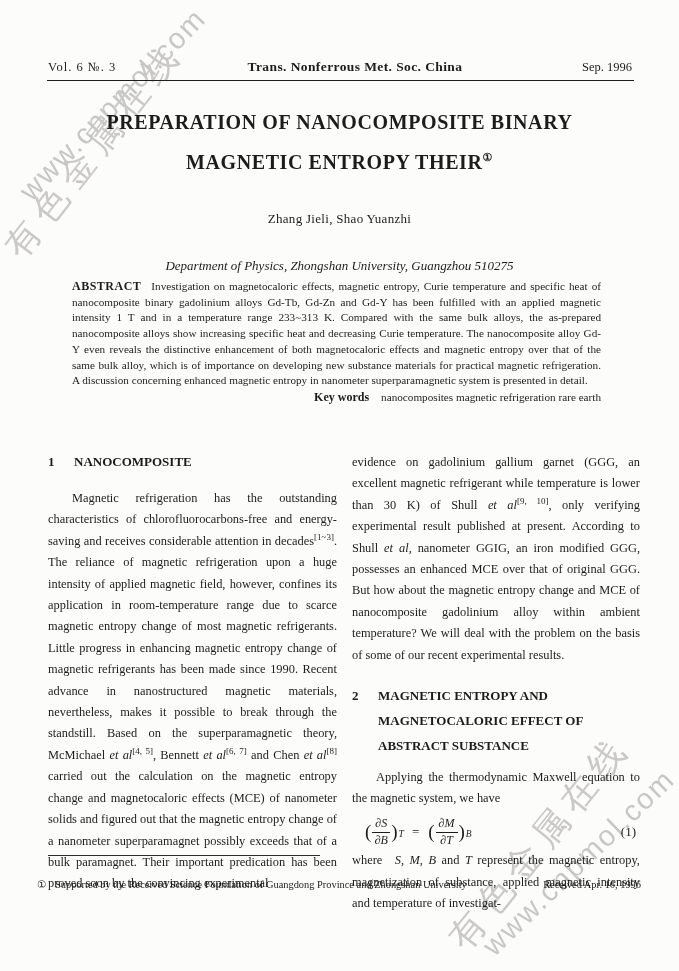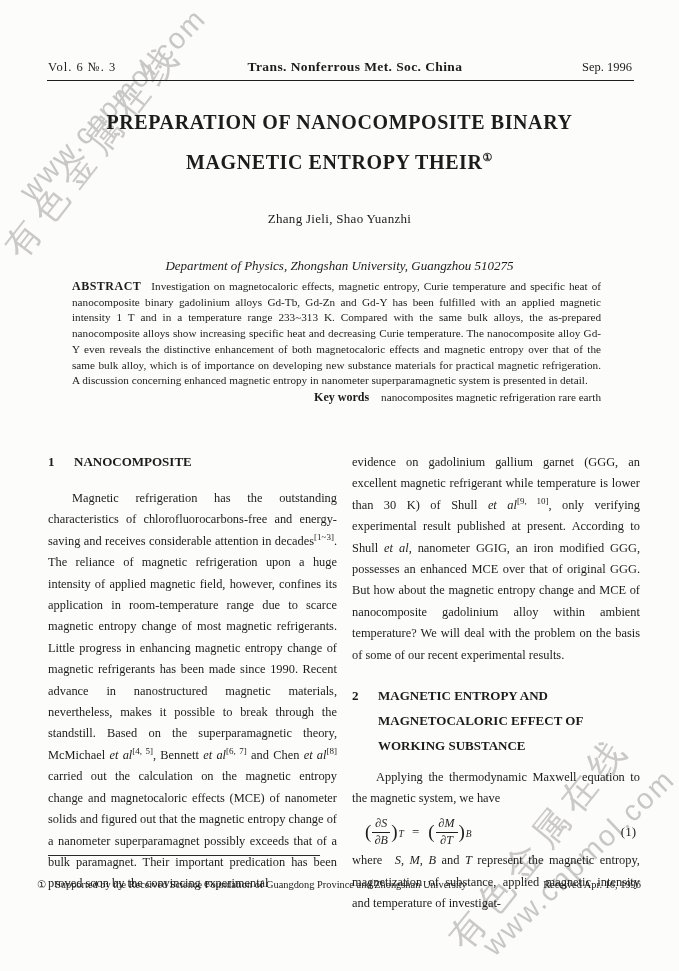--- a/index.html
+++ b/index.html
@@ -123,21 +123,21 @@
         <span class="sec-num">1</span>
         <span>NANOCOMPOSITE</span>
       </div>
       <p class="para para-indent">Magnetic refrigeration has the outstanding characteristics of chlorofluorocarbons-free and energy-saving and receives considerable attention in decades<sup>[1~3]</sup>. The reliance of magnetic refrigeration upon a huge intensity of applied magnetic field, however, confines its application in room-temperature range due to scarce magnetic entropy change of most magnetic refrigerants. Little progress in enhancing magnetic entropy change of magnetic refrigerants has been made since 1990. Recent advance in nanostructured magnetic materials, nevertheless, makes it possible to break through the standstill. Based on the superparamagnetic theory, McMichael <i>et al</i><sup>[4, 5]</sup>, Bennett <i>et al</i><sup>[6, 7]</sup> and Chen <i>et al</i><sup>[8]</sup> carried out the calculation on the magnetic entropy change and magnetocaloric effects (MCE) of nanometer solids and figured out that the magnetic entropy change of a nanometer superparamagnet possibly exceeds that of a bulk paramagnet. Their important predication has been proved soon by the convincing experimental</p>
     </div>
 
     <div class="col col-right">
       <p class="para">evidence on gadolinium gallium garnet (GGG, an excellent magnetic refrigerant while temperature is lower than 30 K) of Shull <i>et al</i><sup>[9, 10]</sup>, only verifying experimental result published at present. According to Shull <i>et al</i>, nanometer GGIG, an iron modified GGG, possesses an enhanced MCE over that of original GGG. But how about the magnetic entropy change and MCE of nanocomposite gadolinium alloy within ambient temperature? We will deal with the problem on the basis of some of our recent experimental results.</p>
       <div class="sec-head sec2">
         <span class="sec-num">2</span>
-        <span>MAGNETIC ENTROPY AND MAGNETOCALORIC EFFECT OF WORKING SUBSTANCE</span>
+        <span>MAGNETIC ENTROPY AND MAGNETOCALORIC EFFECT OF ABSTRACT SUBSTANCE</span>
       </div>
       <p class="para para-indent">Applying the thermodynamic Maxwell equation to the magnetic system, we have</p>
       <div class="eq-row">
         <span class="paren">(</span>
         <span class="frac">
           <span class="num">∂S</span>
           <span class="den">∂B</span>
         </span>
         <span class="paren">)</span>
         <span class="eq-sub">T</span>

